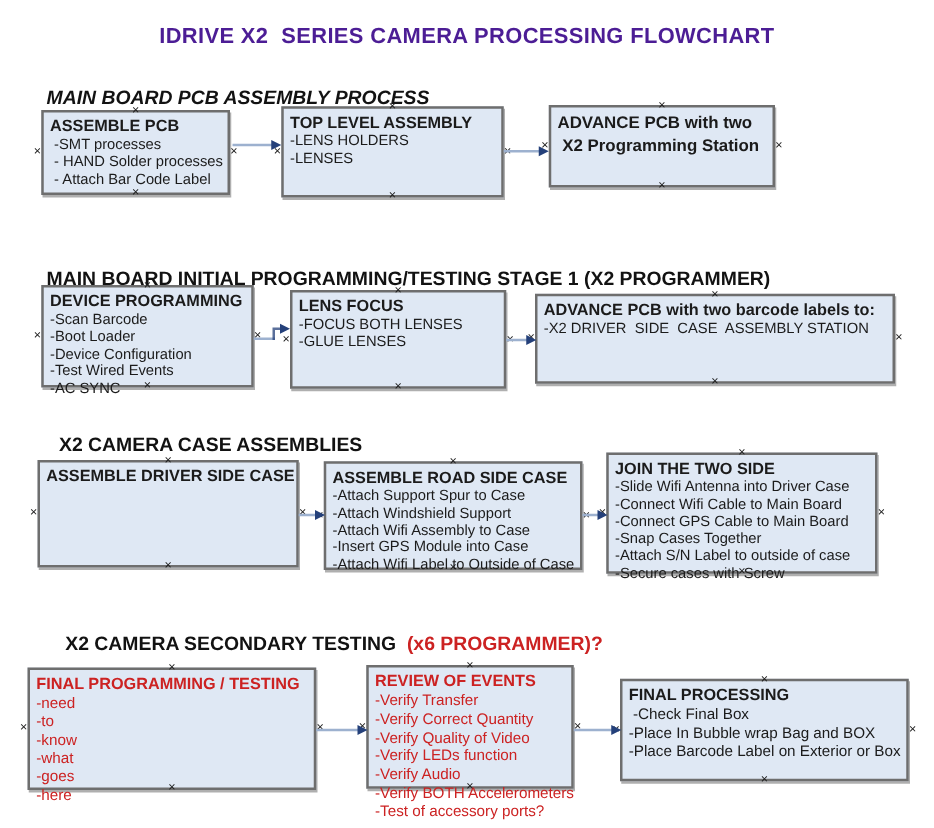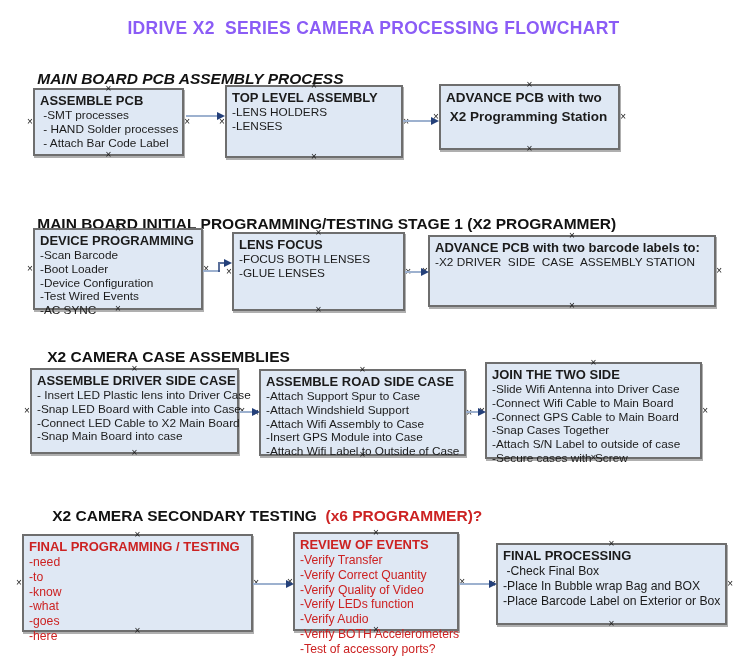--- a/index.html
+++ b/index.html
@@ -1,19 +1,19 @@
 <!DOCTYPE html>
 <html style="--text: #1b1b1b; --red-text: #cc2222; --box-fill: #dfe8f4; --box-border: #6e6e6e; --arrow-line: #9db1cf; --arrow-head: #24407a;"><head>
 <meta charset="utf-8">
 <style>
   html,body{margin:0;padding:0;background:#fff;}
   .canvas{position:relative;width:747px;height:662px;background:#fff;overflow:hidden;
           font-family:"Liberation Sans",sans-serif;color:var(--text,#1b1b1b);}
   .page-title{position:absolute;left:0;top:18px;width:100%;text-align:center;
-              font-weight:bold;font-size:17.5px;letter-spacing:.3px;white-space:pre;color:#8b5cf6;}
+              font-weight:bold;font-size:17.5px;letter-spacing:.3px;white-space:pre;color:#4c1d95;}
   .section-heading{position:absolute;font-weight:bold;font-size:15.5px;color:#121212;white-space:pre;}
   .heading-red{color:var(--red-text,#cc2222);}
   .flow-box{position:absolute;background:var(--box-fill,#dfe8f4);
             border:2px solid var(--box-border,#6e6e6e);
             box-shadow:1px 2px 0 rgba(110,110,110,.55);
             padding:2px 5px;box-sizing:border-box;}
   .box-title{font-weight:bold;font-size:13px;line-height:17px;white-space:pre;}
   .box-items{font-size:11.8px;}
   .box-items div{line-height:13.8px;white-space:pre;}
   .box-lines{font-weight:bold;font-size:13.5px;}
@@ -124,26 +124,20 @@
         <div>-X2 DRIVER  SIDE  CASE  ASSEMBLY STATION</div>
       </div>
   <span class="handle h-top">×</span>
       <span class="handle h-bottom">×</span>
       <span class="handle h-left">×</span>
       <span class="handle h-right">×</span>
     </div>
 
   <div class="flow-box" style="left:30px;top:368px;width:209px;height:86px;">
     <div class="box-title">ASSEMBLE DRIVER SIDE CASE</div>
-    <div class="box-items">
-        <div>- Insert LED Plastic lens into Driver Case</div>
-        <div>-Snap LED Board with Cable into Case</div>
-        <div>-Connect LED Cable to X2 Main Board</div>
-        <div>-Snap Main Board into case</div>
-      </div>
   <span class="handle h-top">×</span>
       <span class="handle h-bottom">×</span>
       <span class="handle h-left">×</span>
       <span class="handle h-right">×</span>
     </div>
   <div class="flow-box" style="left:259px;top:369px;width:207px;height:87px;">
     <div class="box-title">ASSEMBLE ROAD SIDE CASE</div>
     <div class="box-items">
         <div>-Attach Support Spur to Case</div>
         <div>-Attach Windshield Support</div>

